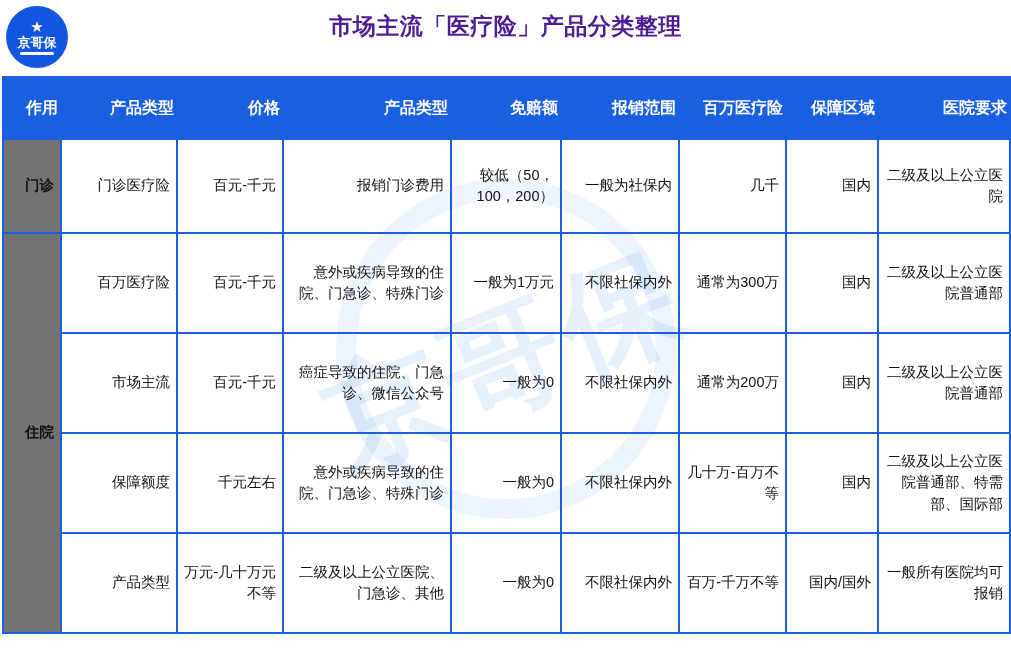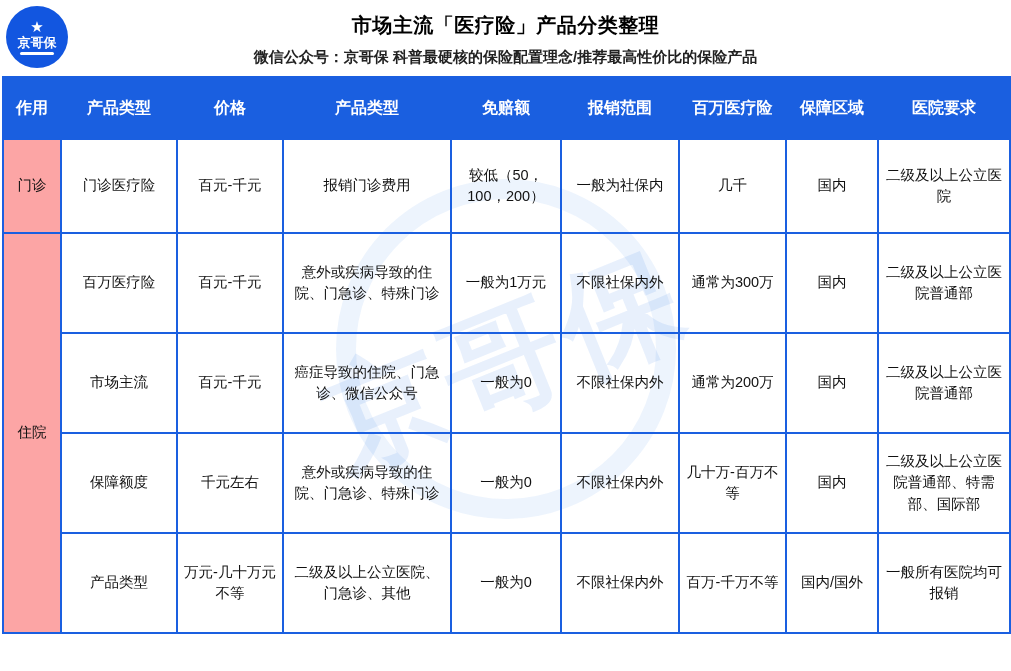--- a/index.html
+++ b/index.html
@@ -55,23 +55,23 @@
     letter-spacing: 0px;
   }
   .logo .logo-bar {
     width: 34px;
     height: 3px;
     background: #ffffff;
     margin-top: 3px;
     border-radius: 2px;
   }
   .title {
-    font-size: 20px;
-    font-weight: bold;
-    color: #000000;
+    font-size: 23px;
+    font-weight: bold;
+    color: #4c1d95;
     letter-spacing: 0.5px;
     margin: 4px 0 0 0;
     line-height: 1.3;
   }
   .subtitle {
     font-size: 15px;
     font-weight: bold;
     color: #222222;
     margin-top: 9px;
     line-height: 1.3;
@@ -111,40 +111,40 @@
     padding: 0 2px;
   }
   table.matrix {
     border-collapse: collapse;
     width: 1007px;
     table-layout: fixed;
     margin: 0 auto;
   }
   table.matrix th, table.matrix td {
     border: 2px solid #1a5fe0;
-    text-align: center;
+    text-align: right;
     vertical-align: middle;
     font-size: 14.5px;
     color: #111111;
     padding: 6px 6px;
     line-height: 1.45;
     word-break: break-word;
   }
   table.matrix thead th {
     background: #1a5fe0;
     color: #ffffff;
     font-weight: bold;
     font-size: 16px;
     height: 52px;
     padding: 4px 2px;
   }
   td.cat {
-    background: #fca5a5;
+    background: #737373;
     color: #ffffff;
-    font-weight: normal;
+    font-weight: bold;
     font-size: 17px;
   }
   tbody td {
     background: rgba(255,255,255,0.0);
   }
   .row-outpatient td {
     height: 80px;
   }
   .row-h {
     height: 100px;
@@ -155,21 +155,20 @@
 
 <div class="page">
 
   <div class="header">
     <div class="logo">
       <span class="star">★</span>
       <span class="logo-text">京哥保</span>
       <span class="logo-bar"></span>
     </div>
     <div class="title">市场主流「医疗险」产品分类整理</div>
-    <div class="subtitle">微信公众号：京哥保   科普最硬核的保险配置理念/推荐最高性价比的保险产品</div>
   </div>
 
   <div class="watermark-ring"></div>
   <div class="watermark">京哥保</div>
 
   <div class="table-wrap">
     <table class="matrix">
       <colgroup>
         <col style="width:58px">
         <col style="width:116px">

